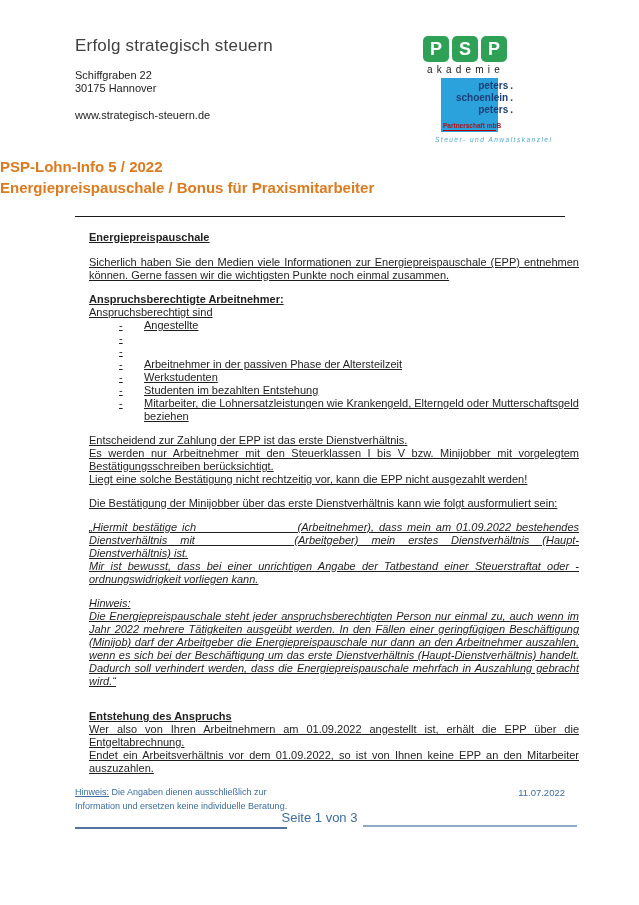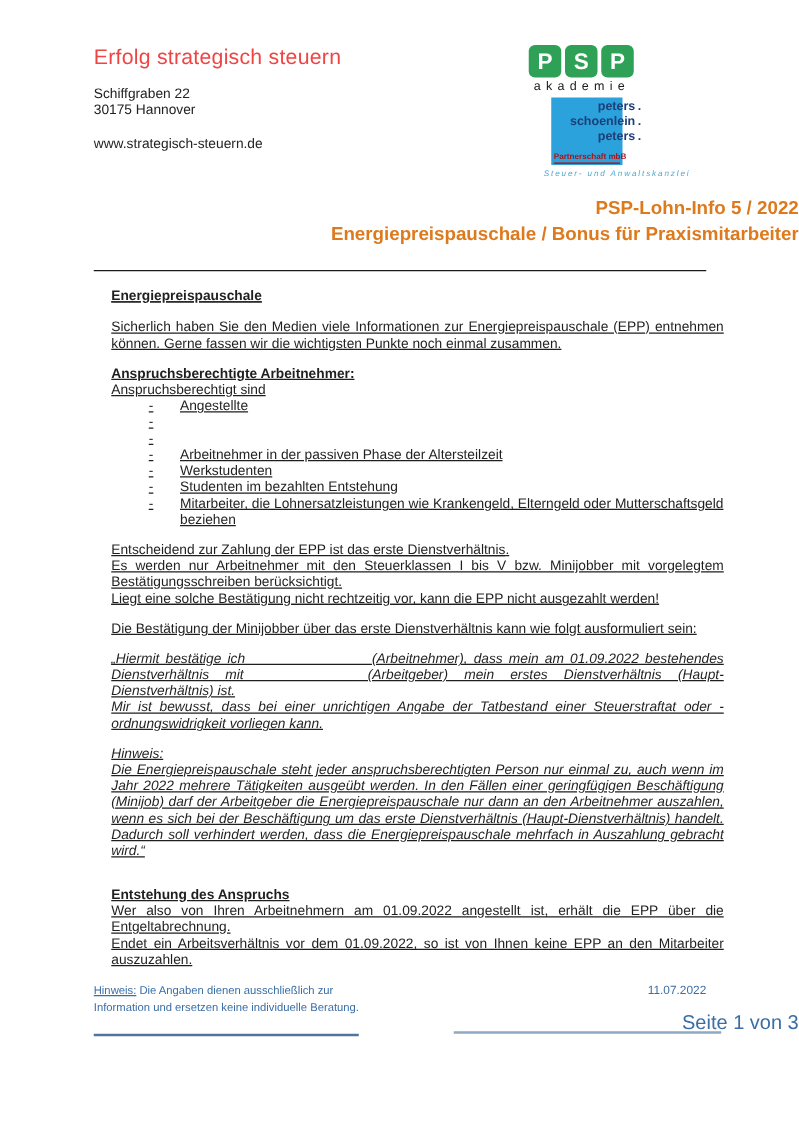--- a/index.html
+++ b/index.html
@@ -4,21 +4,21 @@
 <style>
   * { margin:0; padding:0; box-sizing:border-box; }
   html,body { background:#ffffff; }
   body { font-family:"Liberation Sans", sans-serif; }
   .page {
     position:relative; width:639px; height:905px; background:#ffffff;
     overflow:hidden; color:#212121;
   }
   
   .header-left { position:absolute; left:75px; top:36px; }
-  .slogan { font-size:17px; color:#ef4444; letter-spacing:.2px;text-align:right; }
+  .slogan { font-size:17px; color:#404040; letter-spacing:.2px;text-align:right; }
   .address { margin-top:13px; font-size:11px; line-height:13px; color:#222; }
   .website { margin-top:14px; font-size:11px; color:#222; }
 
   
   .logo { position:absolute; left:422px; top:36px; width:130px; }
   .psp-squares { display:flex; gap:3px; margin-left:1px; }
   .psp-square { width:26px; height:26px; background:#2FA156; border-radius:5px;
     color:#fff; font-weight:bold; font-size:18px; display:flex; align-items:center;
     justify-content:center; }
   .akademie { margin-top:2px; margin-left:5px; font-size:10px; letter-spacing:4.2px;
@@ -29,21 +29,21 @@
   .name-line { font-size:10px; font-weight:bold; color:#1C3F7A; line-height:12px;
     white-space:nowrap; }
   .name-dot { display:inline-block; margin-left:2px; }
   .partnership { position:absolute; left:2px; bottom:1px; width:53px; font-size:6.5px;
     font-weight:bold; color:#A8161B; border-bottom:1.5px solid #C00000;
     padding-bottom:1px; white-space:nowrap; }
   .tagline { margin-top:4px; margin-left:13px; font-size:6.5px; font-style:italic;
     letter-spacing:1.5px; color:#4FA8CE; white-space:nowrap; }
 
   
-  .doc-title { position:absolute; left:0; top:156px; width:100%; text-align:right;
+  .doc-title { position:absolute; left:0; top:156px; width:100%; text-align:left;
     color:#DD7A1E; font-weight:bold; font-size:15px; line-height:21px; }
   .title-rule { position:absolute; left:75px; top:216px; width:490px;
     border-top:1.5px solid #1a1a1a; }
 
   
   .content { position:absolute; left:89px; top:231px; width:490px;
     font-size:11px; line-height:13px; color:#1f1f1f;text-decoration:underline; }
   .content p, .content div.jline { text-align:justify; }
   .sec-heading { font-weight:bold; text-decoration:underline; margin-bottom:12px; }
   .gap { height:11px; }
@@ -54,22 +54,22 @@
   .li .marker { width:25px; padding-left:30px; flex:0 0 55px; }
   .li .li-text { flex:1; text-align:left; }
   .italic { font-style:italic; }
 
   
   .footer { position:absolute; left:0; top:786px; width:639px; color:#3A6EA5; }
   .footer-note { position:absolute; left:75px; top:0; width:220px; font-size:9px;
     line-height:13.5px; }
   .footer-note .uline { text-decoration:underline; }
   .footer-date { position:absolute; right:74px; top:1px; font-size:9.5px; }
-  .footer-page { position:absolute; left:0; top:24px; width:100%; text-align:right;
-    font-size:16px; color:#3A6EA5; }
+  .footer-page { position:absolute; left:0; top:24px; width:100%; text-align:center;
+    font-size:13px; color:#3A6EA5; }
   .footer-line-left { position:absolute; left:75px; top:41px; width:212px; height:2px;
     background:#4F74A0; }
   .footer-line-right { position:absolute; left:363px; top:39px; width:214px; height:2px;
     background:#8FA9C4; }
 </style>
 </head>
 <body>
 
 <div class="page">
 

